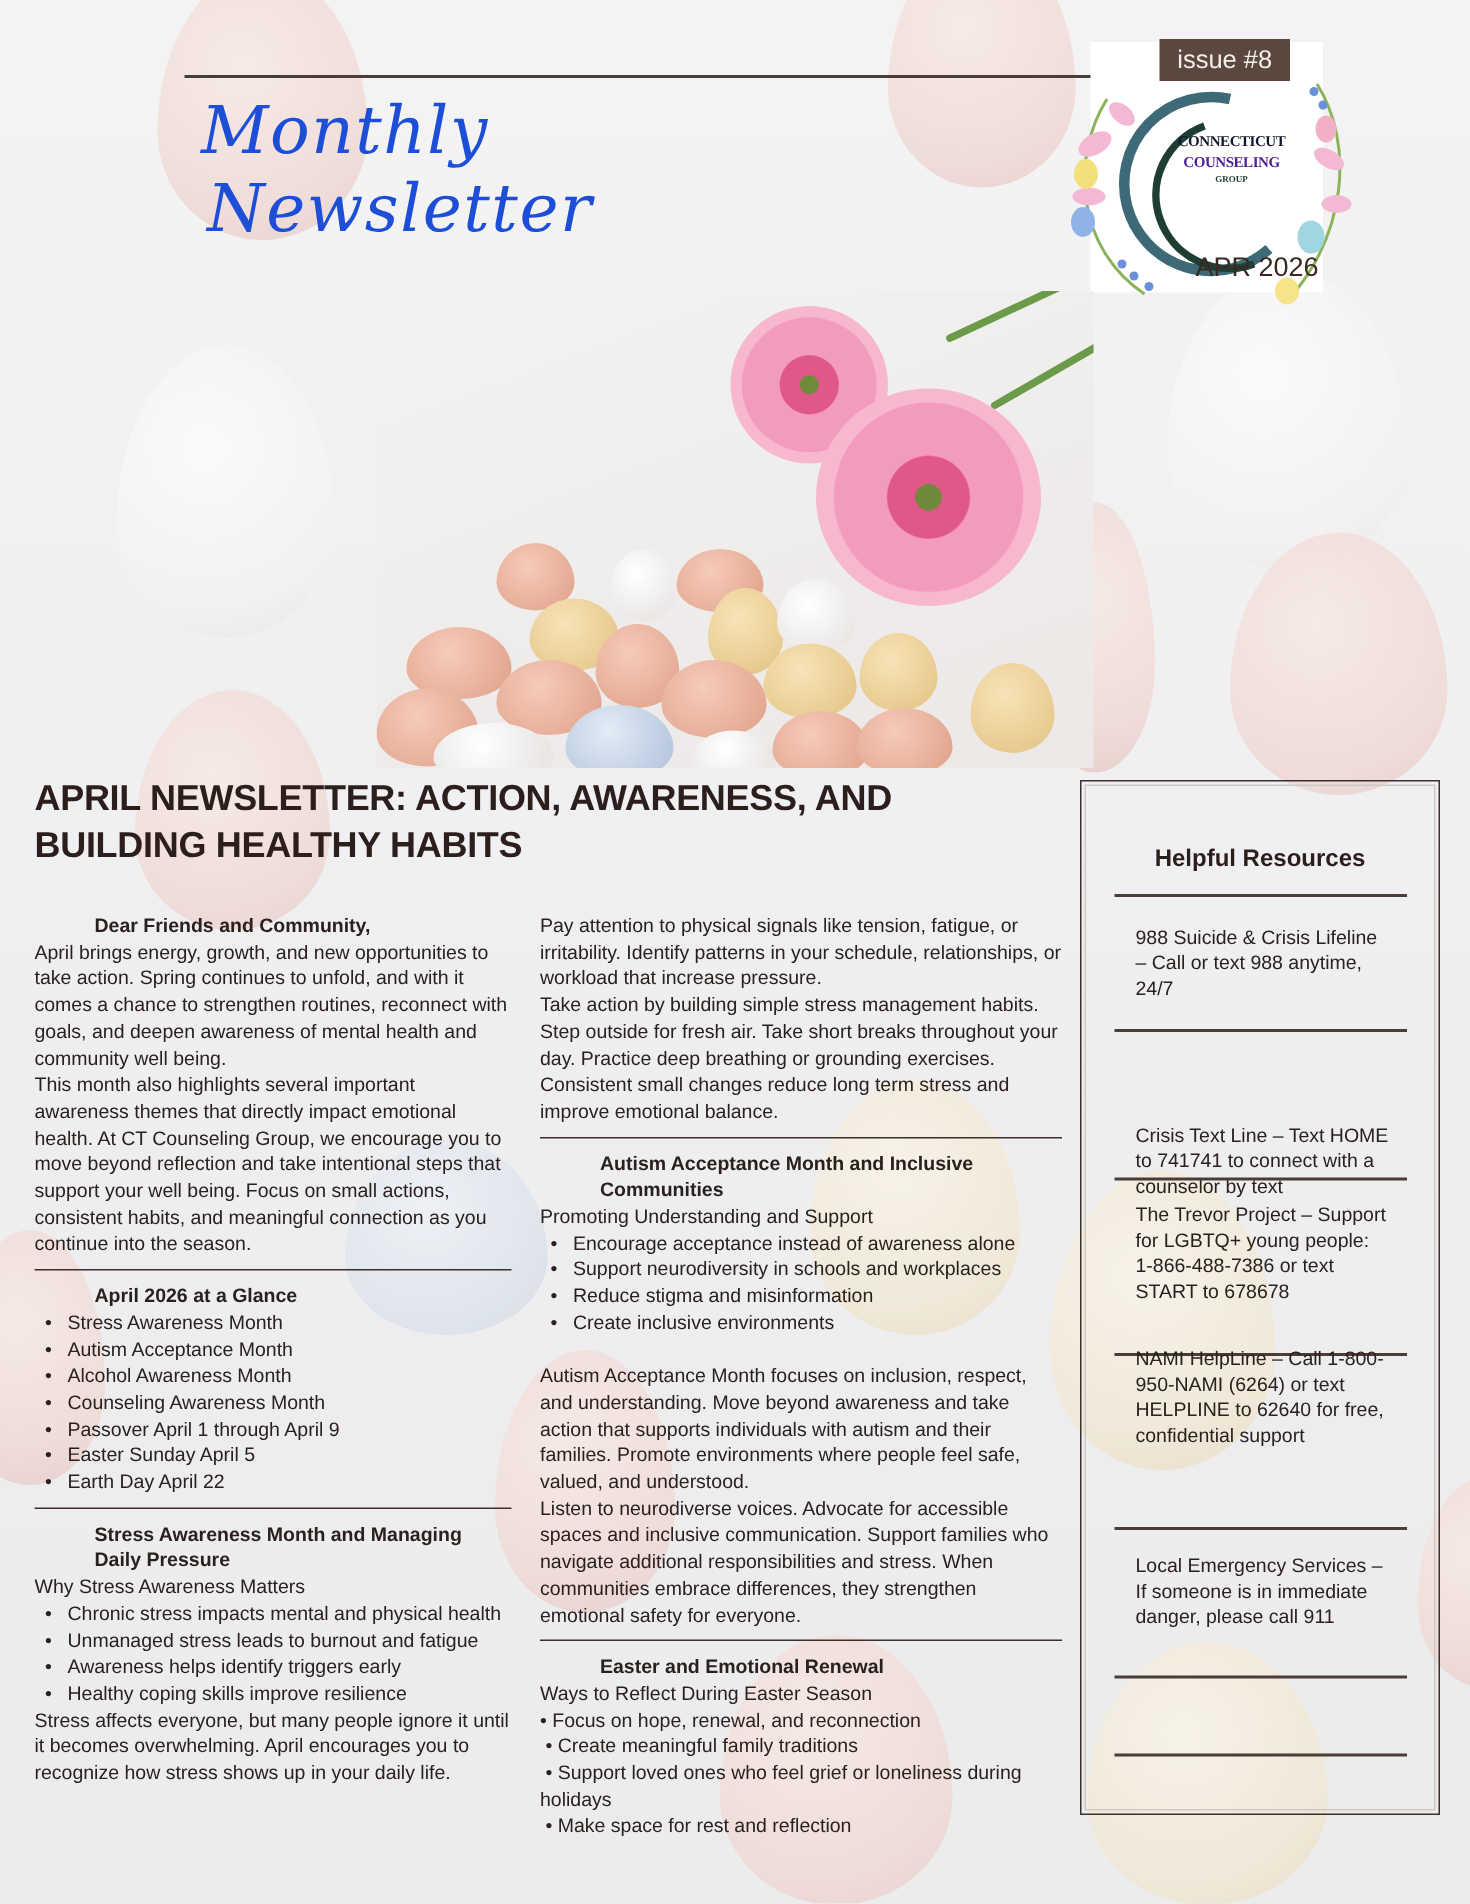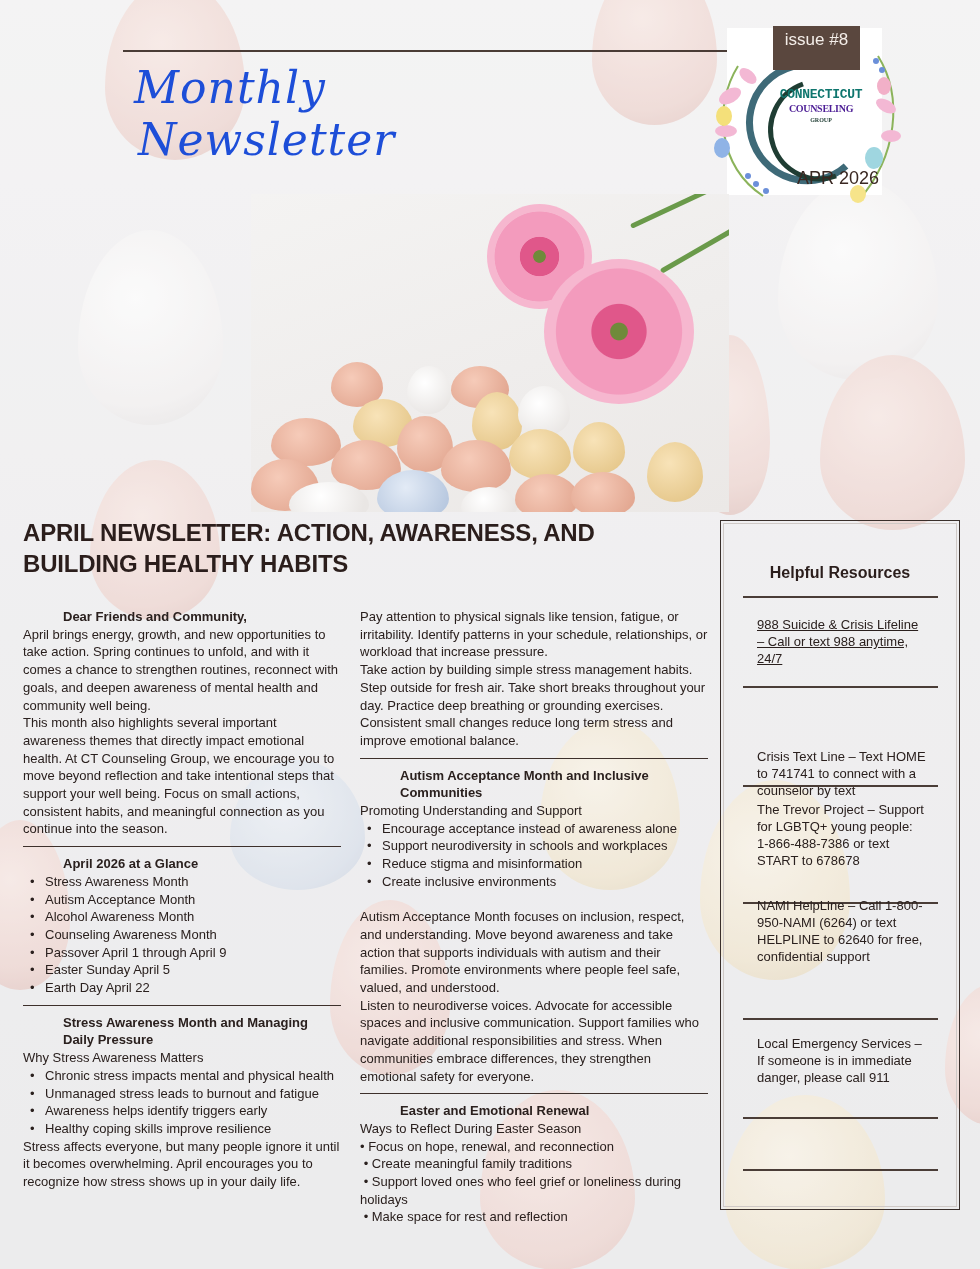--- a/index.html
+++ b/index.html
@@ -27,30 +27,30 @@
     position: absolute; left: 134px; top: 62px; width: 260px;
     font-family: "DejaVu Serif", serif; font-style: italic; font-weight: 300;
     font-size: 44px; line-height: 52px; color: #1d4ed8; letter-spacing: 1px;
   }
 
   .logo-card {
     position: absolute; left: 727px; top: 28px; width: 155px; height: 167px;
     background: #ffffff;
   }
   .issue-badge {
-    position: absolute; left: 773px; top: 26px; width: 87px; height: 44px;
+    position: absolute; left: 773px; top: 26px; width: 87px; height: 28px;
     background: #5a473e; color: #f4eee9;
     font-size: 17px; line-height: 28px; text-align: center; z-index: 3;
   }
   .logo-wreath {
     position: absolute; left: 708px; top: 36px; width: 196px; height: 168px; z-index: 2;
   }
   .logo-text { position: absolute; left: 766px; top: 88px; width: 110px; text-align: center; z-index: 3;
     font-family: "Liberation Serif", serif; font-weight: bold; line-height: 14px; }
-  .logo-text .l1 { color: #0f766e; font-size: 13px; letter-spacing: -0.3px; font-family: Liberation Mono, monospace; }
+  .logo-text .l1 { color: #0f172a; font-size: 10px; letter-spacing: -0.3px; }
   .logo-text .l2 { color: #4c1d95; font-size: 10px; letter-spacing: -0.3px; }
   .logo-text .l3 { color: #1f3d33; font-size: 6px; line-height: 8px; }
   .logo-date { position: absolute; left: 797px; top: 168px; font-size: 18px; color: #3a2822; z-index: 3; }
 
   .hero {
     position: absolute; left: 251px; top: 194px; width: 478px; height: 318px;
     background: linear-gradient(160deg, #f4f3f2 0%, #efedec 55%, #ebe8e6 100%);
     overflow: hidden;
   }
   .flower { position: absolute; border-radius: 50%;
@@ -227,21 +227,21 @@
     <div>Ways to Reflect During Easter Season</div>
     <div style="white-space:pre-wrap;">• Focus on hope, renewal, and reconnection</div>
     <div style="white-space:pre-wrap;"> • Create meaningful family traditions</div>
     <div style="white-space:pre-wrap;"> • Support loved ones who feel grief or loneliness during holidays</div>
     <div style="white-space:pre-wrap;"> • Make space for rest and reflection</div>
   </div>
 
   <div class="resources">
     <div class="res-title">Helpful Resources</div>
     <div class="res-rule" style="top:75px;"></div>
-    <div class="res-item" style="top:95px;text-decoration:underline;">988 Suicide &amp; Crisis Lifeline – Call or text 988 anytime, 24/7</div>
+    <div class="res-item" style="top:95px;">988 Suicide &amp; Crisis Lifeline – Call or text 988 anytime, 24/7</div>
     <div class="res-rule" style="top:165px;"></div>
     <div class="res-item" style="top:195px;margin-top:32px;">Crisis Text Line – Text HOME to 741741 to connect with a counselor by text</div>
     <div class="res-rule" style="top:264px;"></div>
     <div class="res-item" style="top:280px;">The Trevor Project – Support for LGBTQ+ young people: 1-866-488-7386 or text START to 678678</div>
     <div class="res-rule" style="top:381px;"></div>
     <div class="res-item" style="top:376px;">NAMI HelpLine – Call 1-800-950-NAMI (6264) or text HELPLINE to 62640 for free, confidential support</div>
     <div class="res-rule" style="top:497px;"></div>
     <div class="res-item" style="top:514px;">Local Emergency Services – If someone is in immediate danger, please call 911</div>
     <div class="res-rule" style="top:596px;"></div>
     <div class="res-rule" style="top:648px;"></div>

